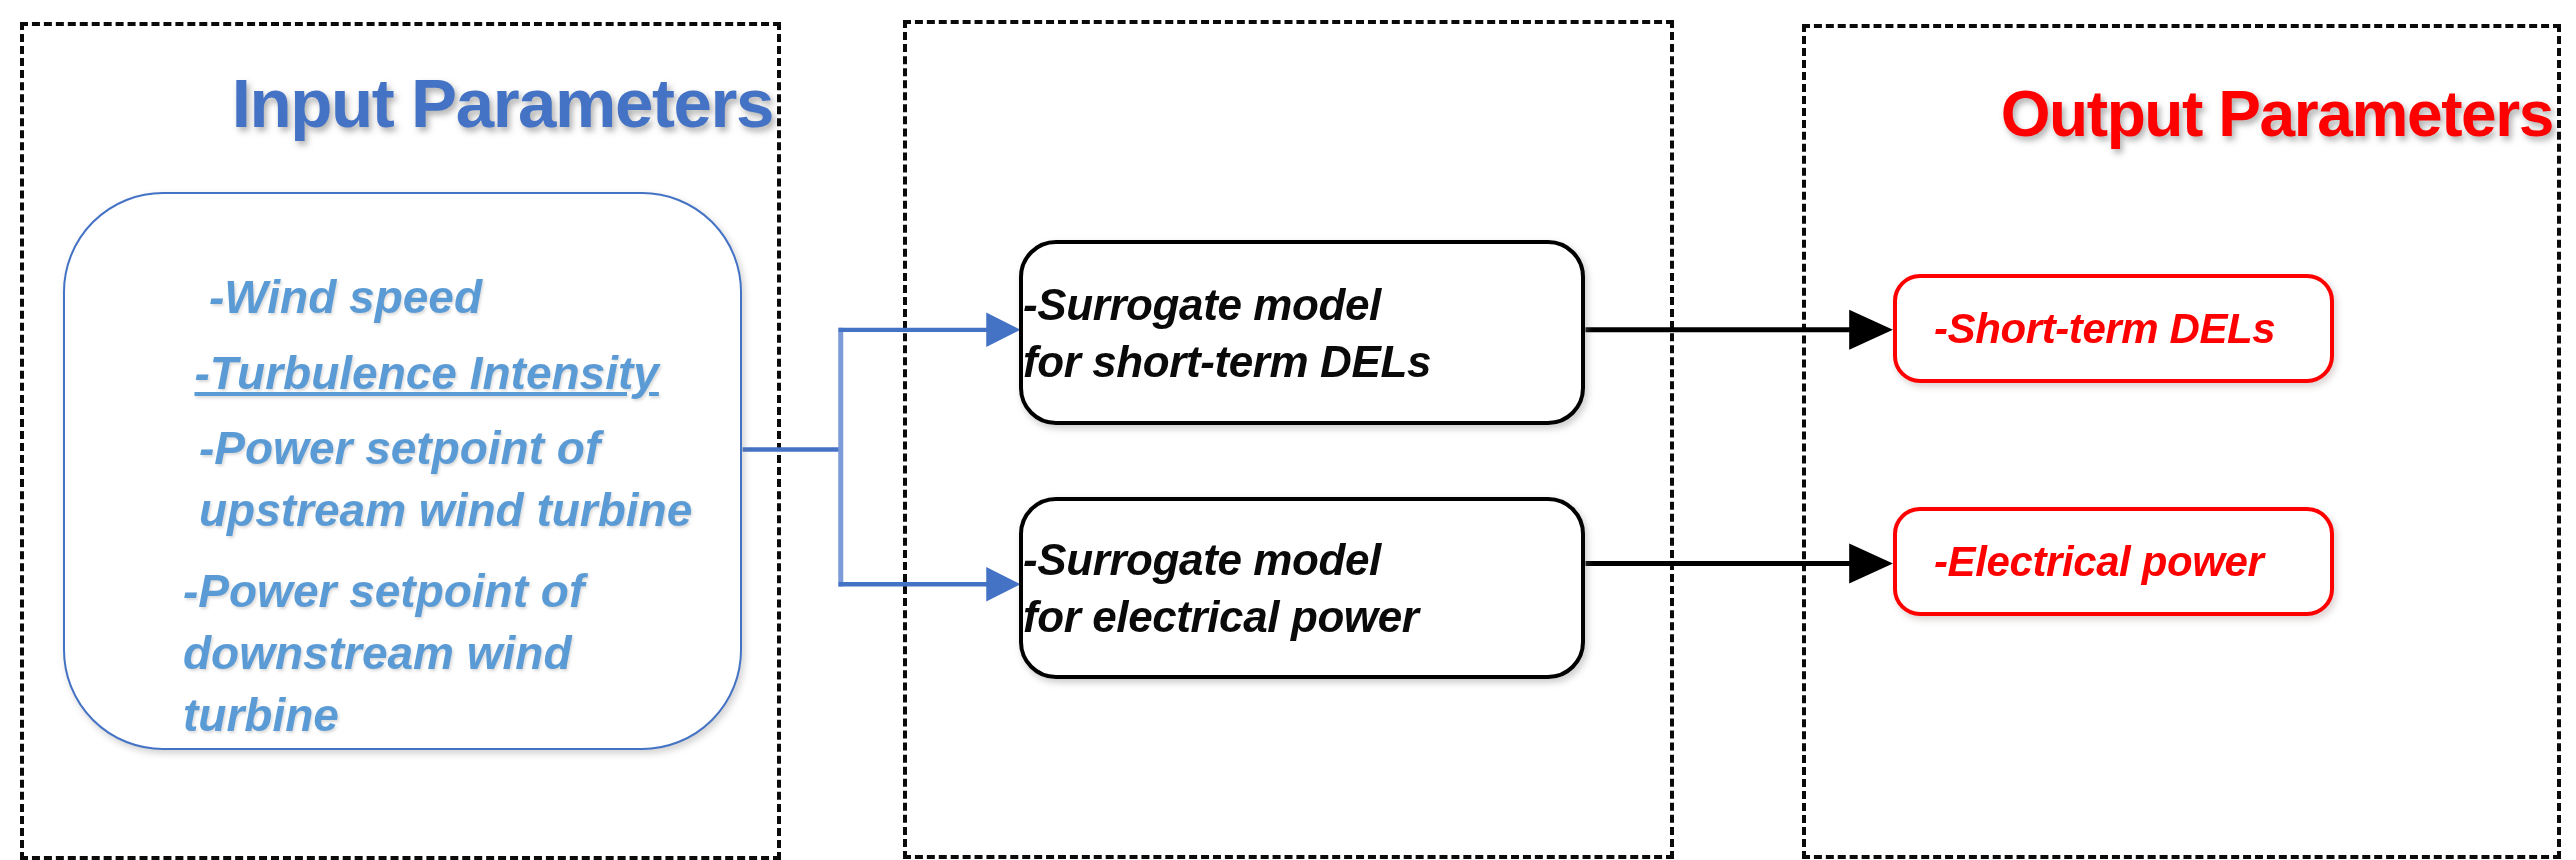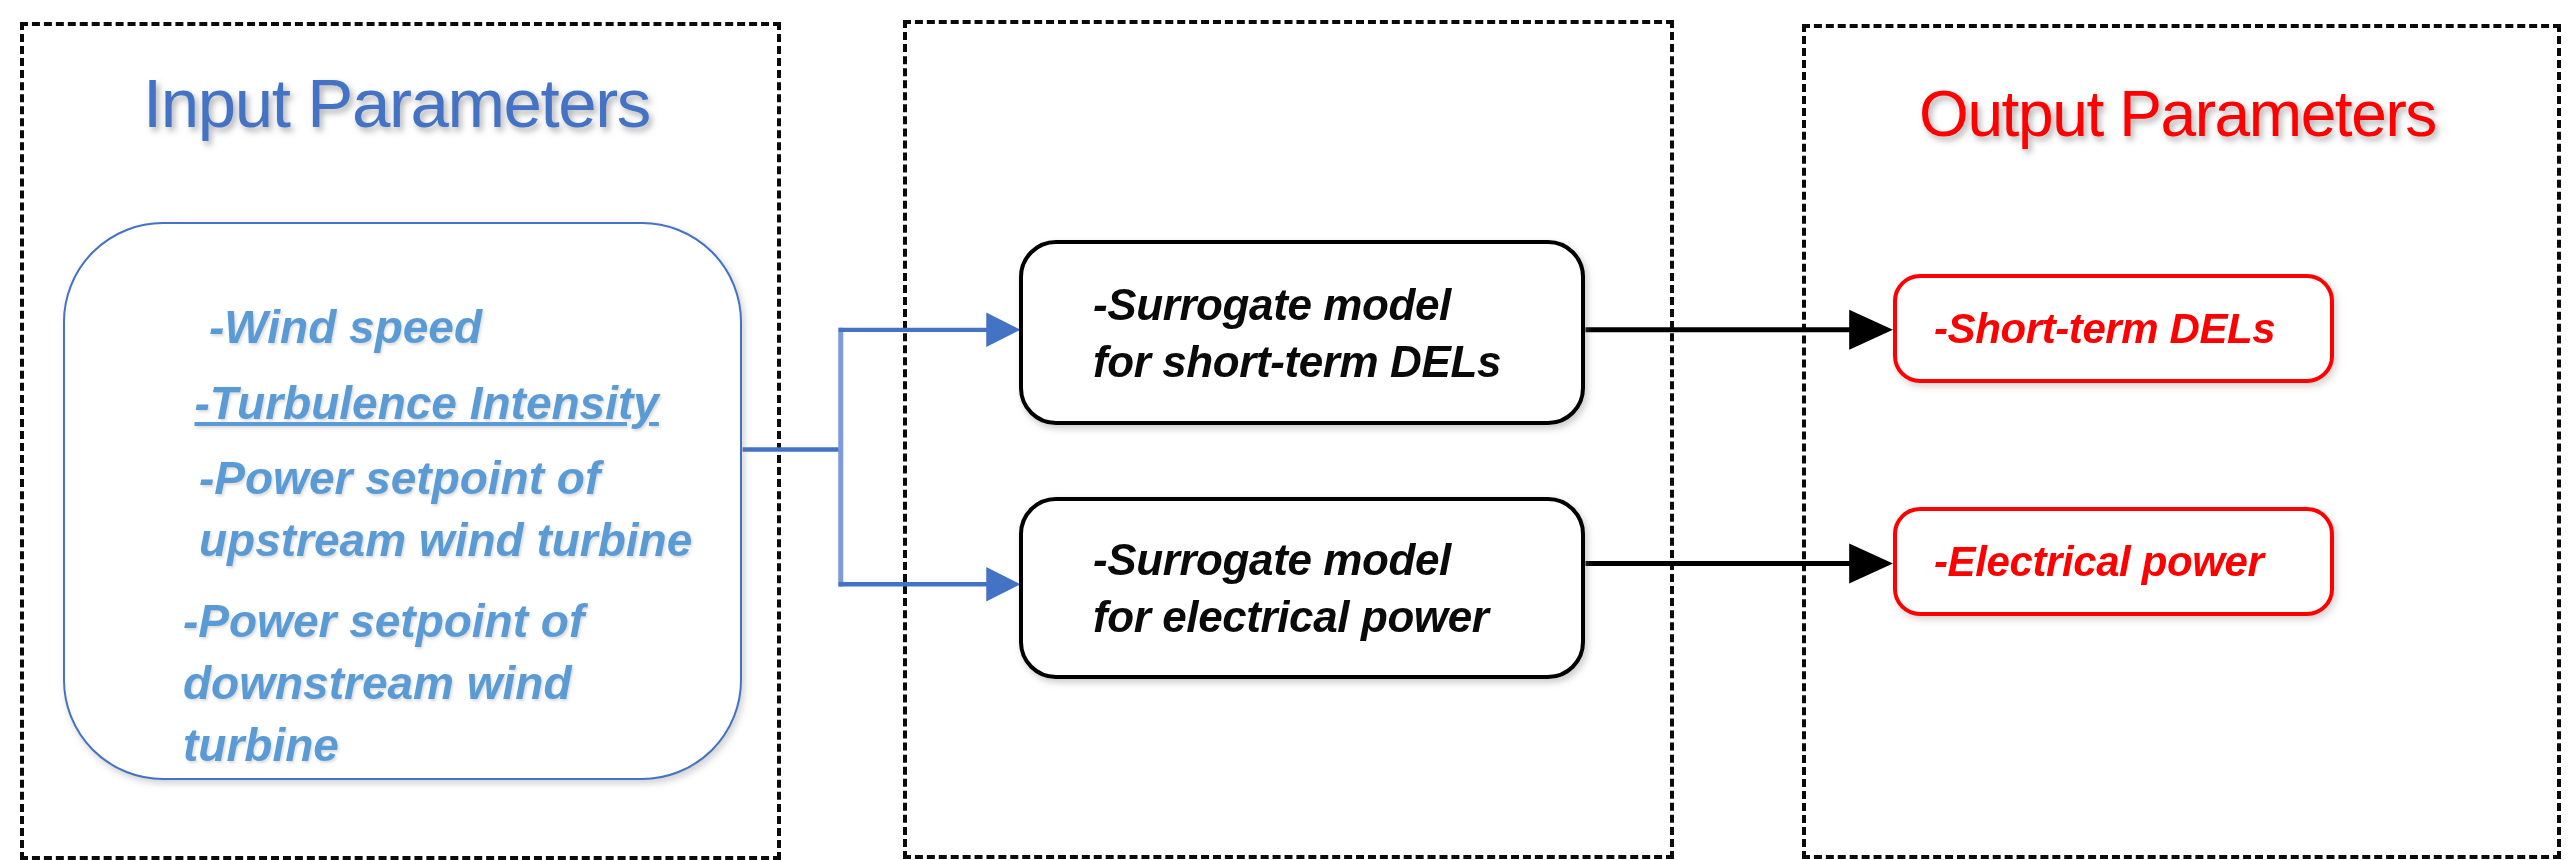--- a/index.html
+++ b/index.html
@@ -23,41 +23,40 @@
     position: absolute;
     border: 4.3px dashed #0b0b0b;
     background: transparent;
   }
   .panel.input    { left: 20px;   top: 21.5px; width: 753px; height: 830px; }
   .panel.surrogate{ left: 903px; top: 20px; width: 763px; height: 831px; }
   .panel.output   { left: 1802px; top: 24.4px; width: 751px; height: 827px; }
 
   .col-title {
     position: absolute;
-    text-align: center;
-    font-weight: 400;
+    text-align: right;
+    font-weight: 700;
     letter-spacing: -1.4px;
     line-height: 1;
     text-shadow: 2.9px 4.3px 6.5px rgba(110,110,110,0.55);
     white-space: nowrap;
   }
   .col-title.input     { left: 20px;   width: 753px; top: 69px;  font-size: 69px;  color: var(--blue); }
   .col-title.surrogate { left: 903px; width: 763px; top: 69px;  font-size: 69px;  color: #161616; }
   .col-title.output    { left: 1802px; width: 751px; top: 66px;  font-size: 64px; color: var(--red); margin-top: 16px; }
 
   .input-box {
     position: absolute;
     left: 63px; top: 192px; width: 679px; height: 558px;
     border: 2.9px solid var(--blue);
     border-radius: 100px;
     background: #ffffff;
     box-shadow: 2.2px 3.6px 6.5px rgba(120,120,120,0.30);
     box-sizing: border-box;
     padding: 72px 10.8px 0 108px;
-    margin-top: 30px;
   }
   .input-item {
     font-size: 46px;
     line-height: 62px;
     font-weight: 700;
     font-style: italic;
     color: var(--light-blue);
     white-space: pre-line;
     text-shadow: 1.4px 2.2px 2.9px rgba(150,150,150,0.35);
   }
@@ -74,21 +73,20 @@
     align-items: center;
     font-weight: 700;
     font-style: italic;
     white-space: pre-line;
   }
   .node.surrogate {
     left: 1019px; width: 566px;
     border: 4.3px solid #000000;
     border-radius: 37px;
     box-shadow: 2.2px 3.6px 6.5px rgba(120,120,120,0.35);
-    padding-left: 70px;
     font-size: 44px;
     line-height: 57px;
     color: #0a0a0a;
     letter-spacing: -0.4px;
   }
   .node.surrogate.dels  { top: 240px; height: 185px; }
   .node.surrogate.power { top: 497px; height: 182px; }
   .node.output {
     left: 1893px; width: 441px; height: 109px;
     border: 4.3px solid var(--red);

